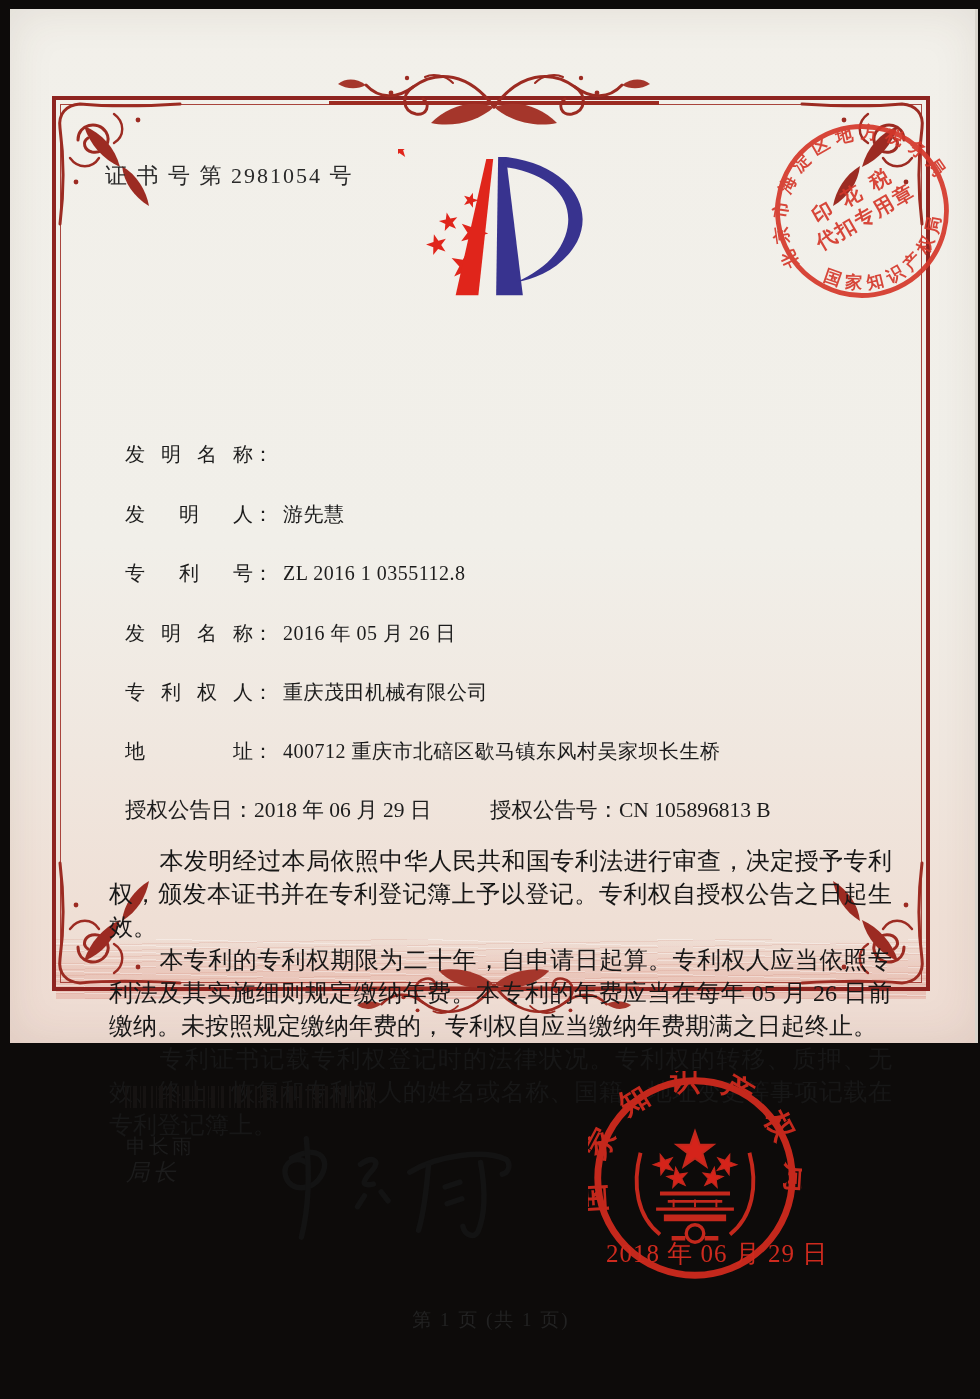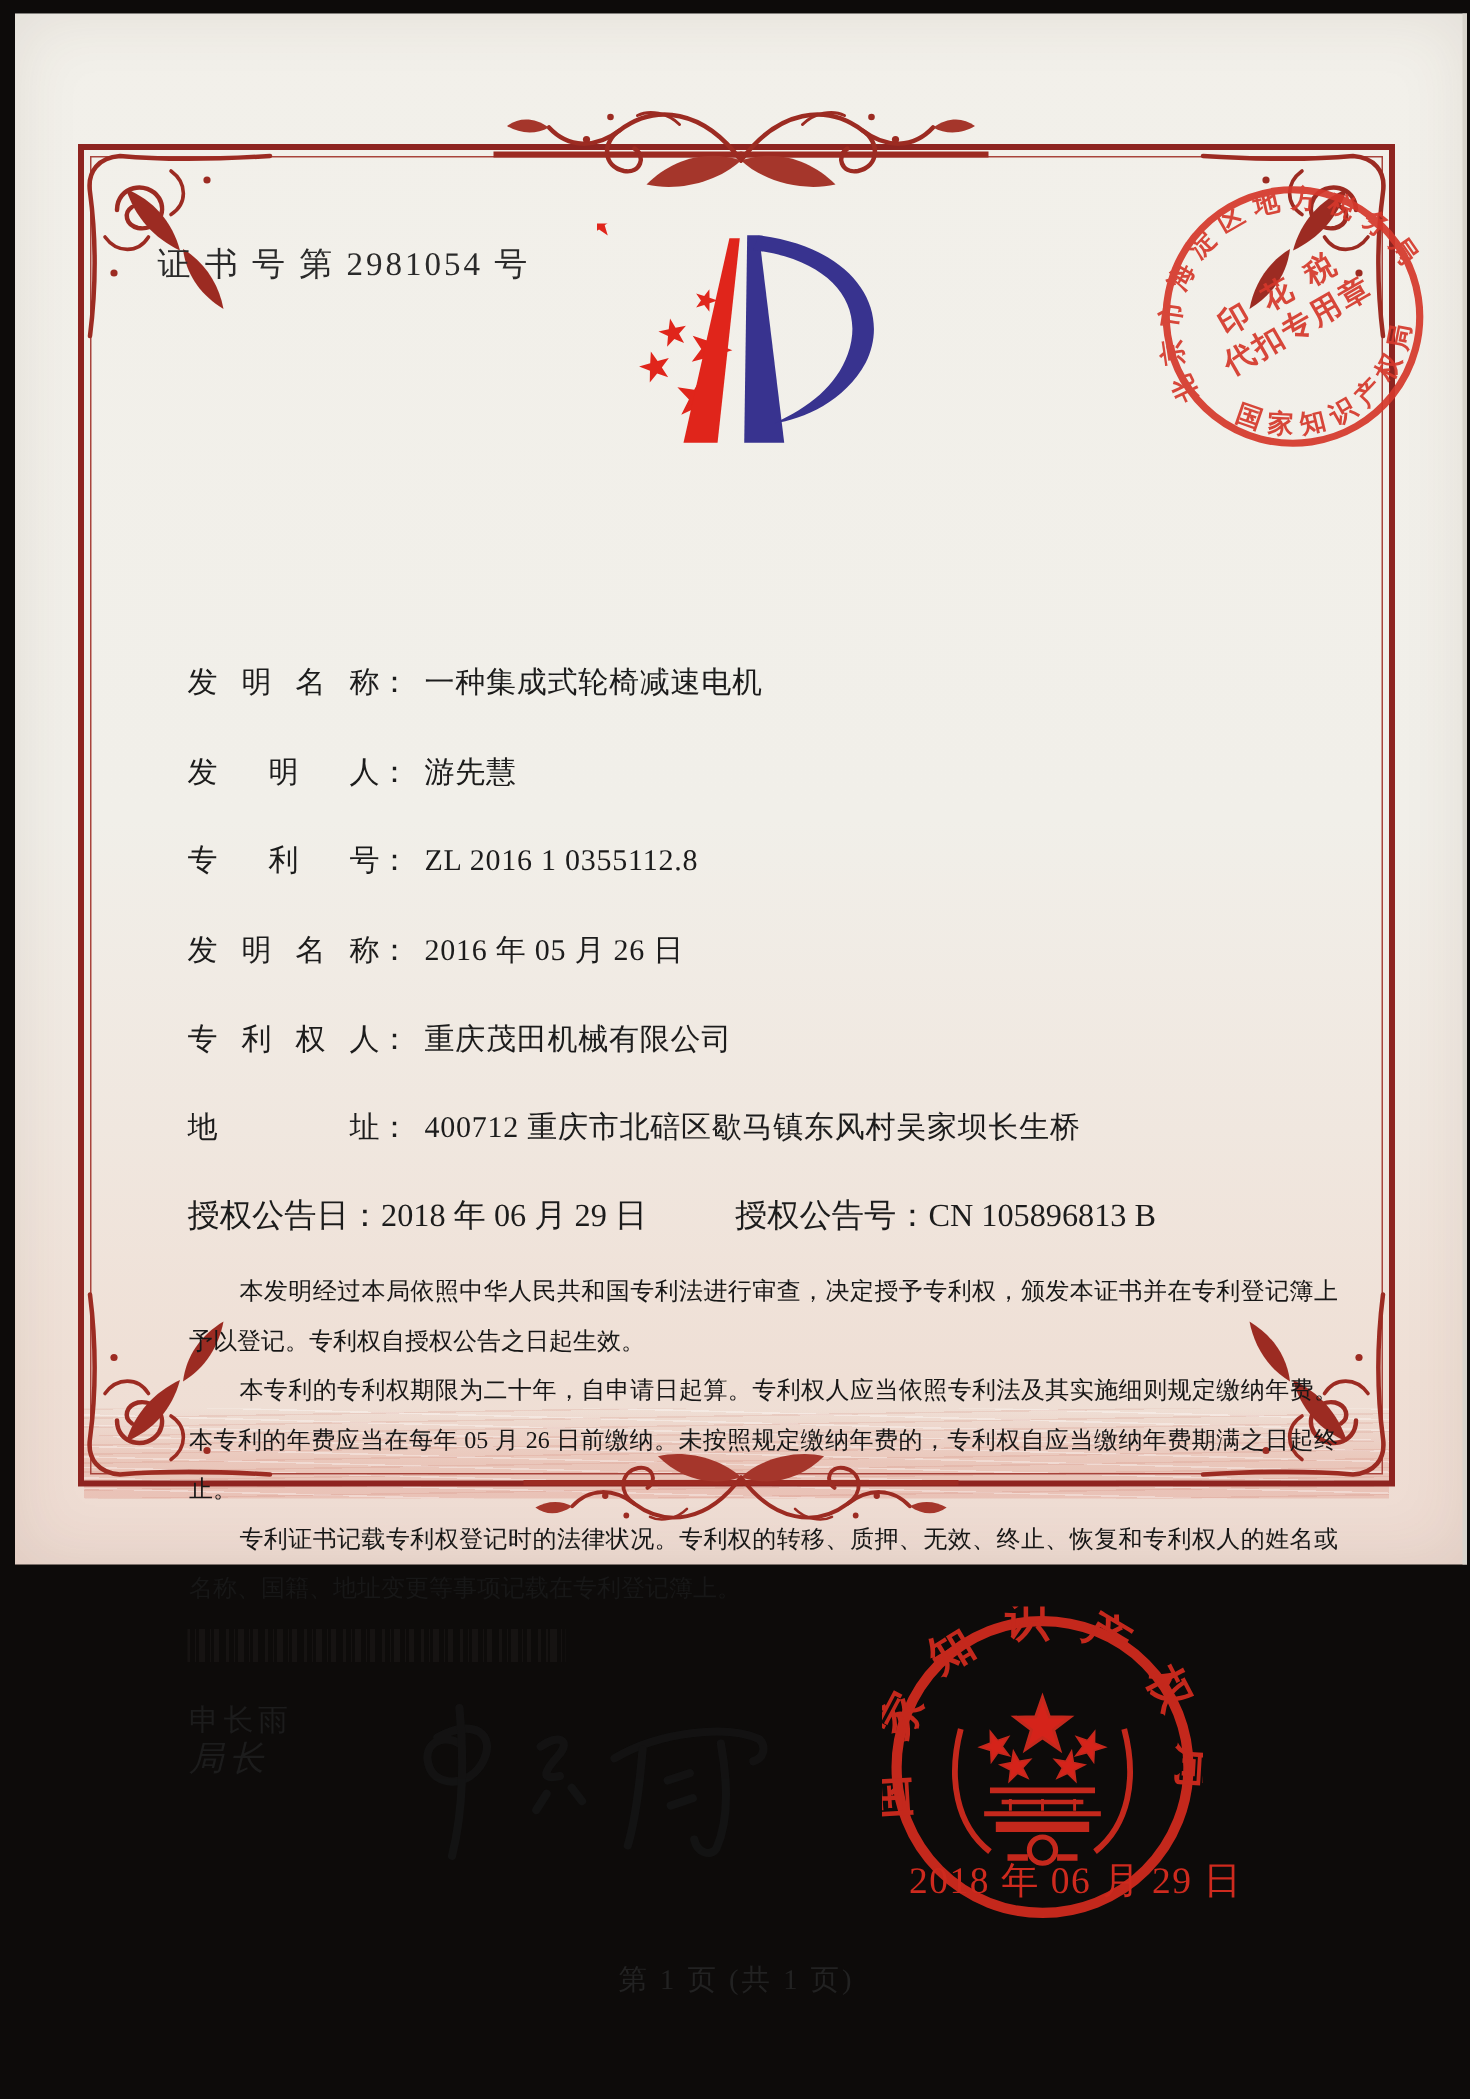--- a/index.html
+++ b/index.html
@@ -31,21 +31,21 @@
   .cert-no{position:absolute;left:95px;top:152px;font-size:22px;letter-spacing:2px;color:#2a2a2a;}
   .logo{position:absolute;left:388px;top:140px;width:220px;height:158px;}
   .doc-title{position:absolute;left:120px;right:120px;top:293px;text-align:center;
     font-size:47px;font-weight:bold;letter-spacing:30px;padding-left:30px;color:#111;}
   .field-row{position:absolute;left:115px;right:70px;font-size:20px;display:flex;align-items:baseline;white-space:nowrap;}
   .flabel{display:inline-block;width:128px;text-align:justify;text-align-last:justify;}
   .fcolon{display:inline-block;margin-right:10px;}
   .fvalue{letter-spacing:.5px;}
   .grant-row{position:absolute;left:115px;right:70px;top:786px;font-size:21.5px;white-space:nowrap;}
   .grant-no{position:absolute;left:365px;top:0;}
-  .body-text{position:absolute;left:116px;right:86px;top:836px;font-size:16px;line-height:33px;text-align:justify;color:#171717;}
+  .body-text{position:absolute;left:99px;right:86px;top:836px;font-size:24px;line-height:33px;text-align:justify;color:#171717;}
   .body-text p{margin:0;text-indent:2.1em;}
   .barcode{position:absolute;left:115px;top:1077px;width:252px;height:22px;
     background:repeating-linear-gradient(90deg,
       #161312 0 2px, rgba(0,0,0,0) 2px 5px,
       #161312 5px 6px, rgba(0,0,0,0) 6px 8px,
       #161312 8px 12px, rgba(0,0,0,0) 12px 15px,
       #161312 15px 16px, rgba(0,0,0,0) 16px 18px,
       #161312 18px 21px, rgba(0,0,0,0) 21px 26px);}
   .director-label{position:absolute;left:116px;top:1148px;font-size:23px;letter-spacing:4px;font-style:italic;}
   .director-name{position:absolute;left:116px;top:1124px;font-size:20px;letter-spacing:3px;}
@@ -120,21 +120,20 @@
     <use href="#star5" transform="translate(67,118) scale(1.6) rotate(10)"></use>
     <polygon points="88,10 95,10 80,148 57,148" fill="#e0251b"></polygon>
     <polygon points="100,8 108,8 125,148 98,148" fill="#38338f"></polygon>
     <path d="M108,8 C172,16 198,58 180,94 C166,120 138,132 118,135 C142,124 160,110 168,88 C180,54 156,24 104,18 Z" fill="#38338f"></path>
   </svg>
 
 
   <div class="field-row" style="top:432px">
     <span class="flabel">发明名称</span>
       <span class="fcolon">：</span>
-    <span class="fvalue">一种集成式轮椅减速电机</span>
   </div>
   <div class="field-row" style="top:492px">
     <span class="flabel">发明人</span>
       <span class="fcolon">：</span>
     <span class="fvalue">游先慧</span>
   </div>
   <div class="field-row" style="top:551px">
     <span class="flabel">专利号</span>
       <span class="fcolon">：</span>
     <span class="fvalue">ZL 2016 1 0355112.8</span>

